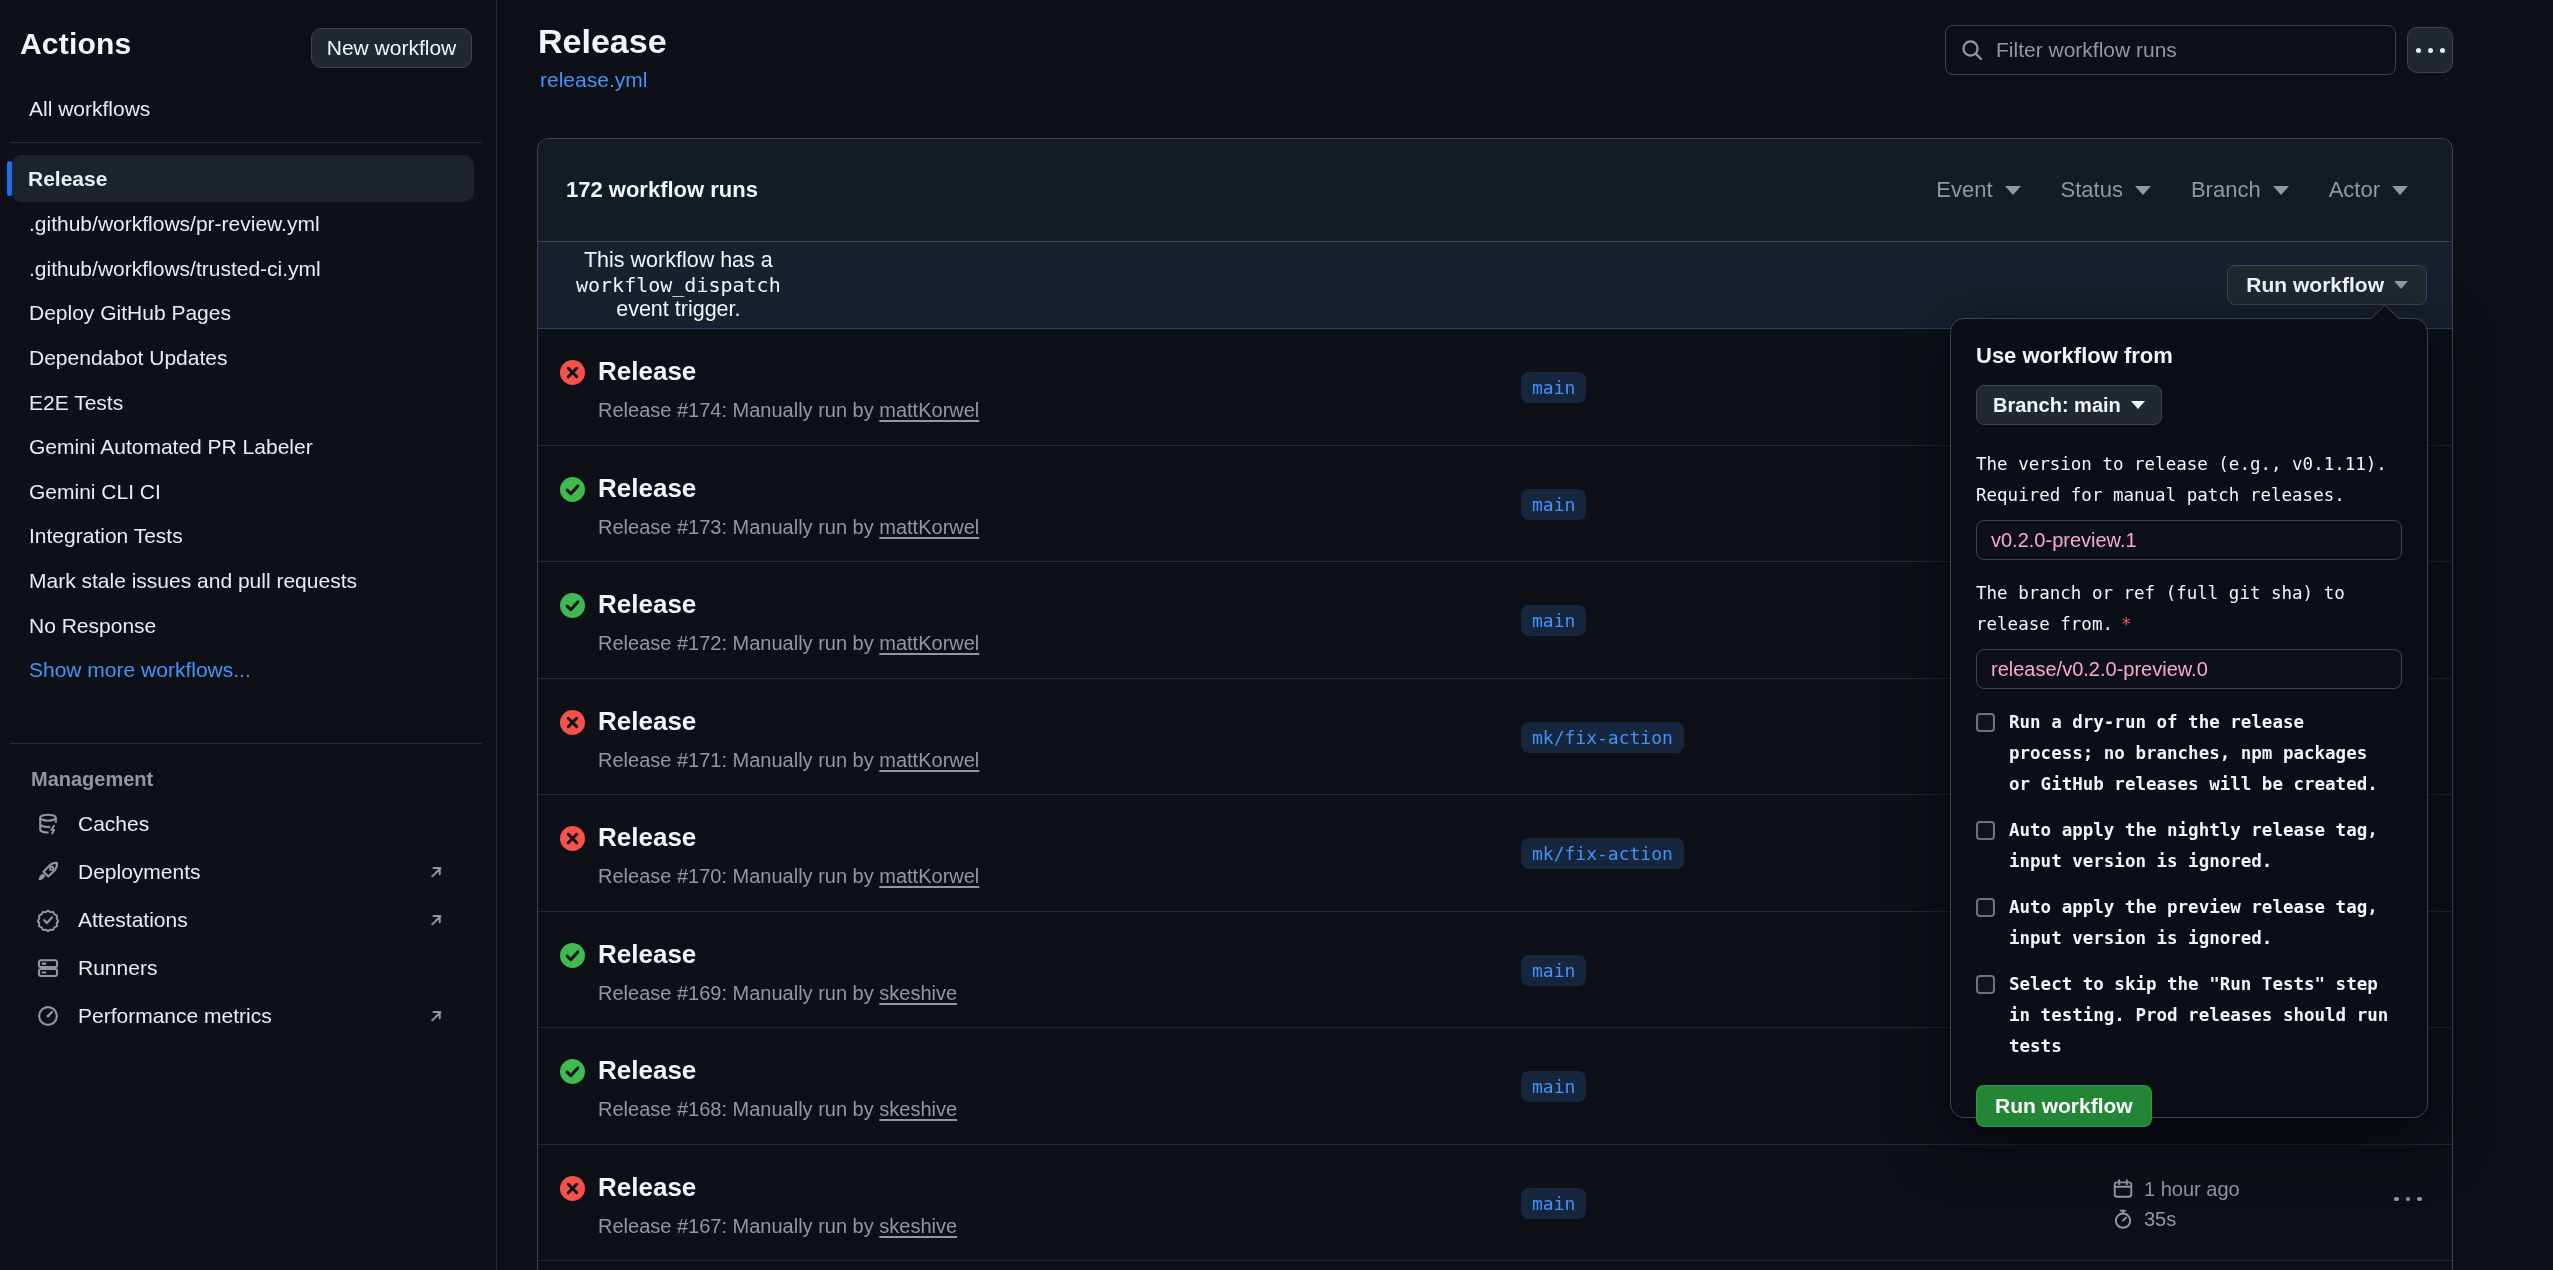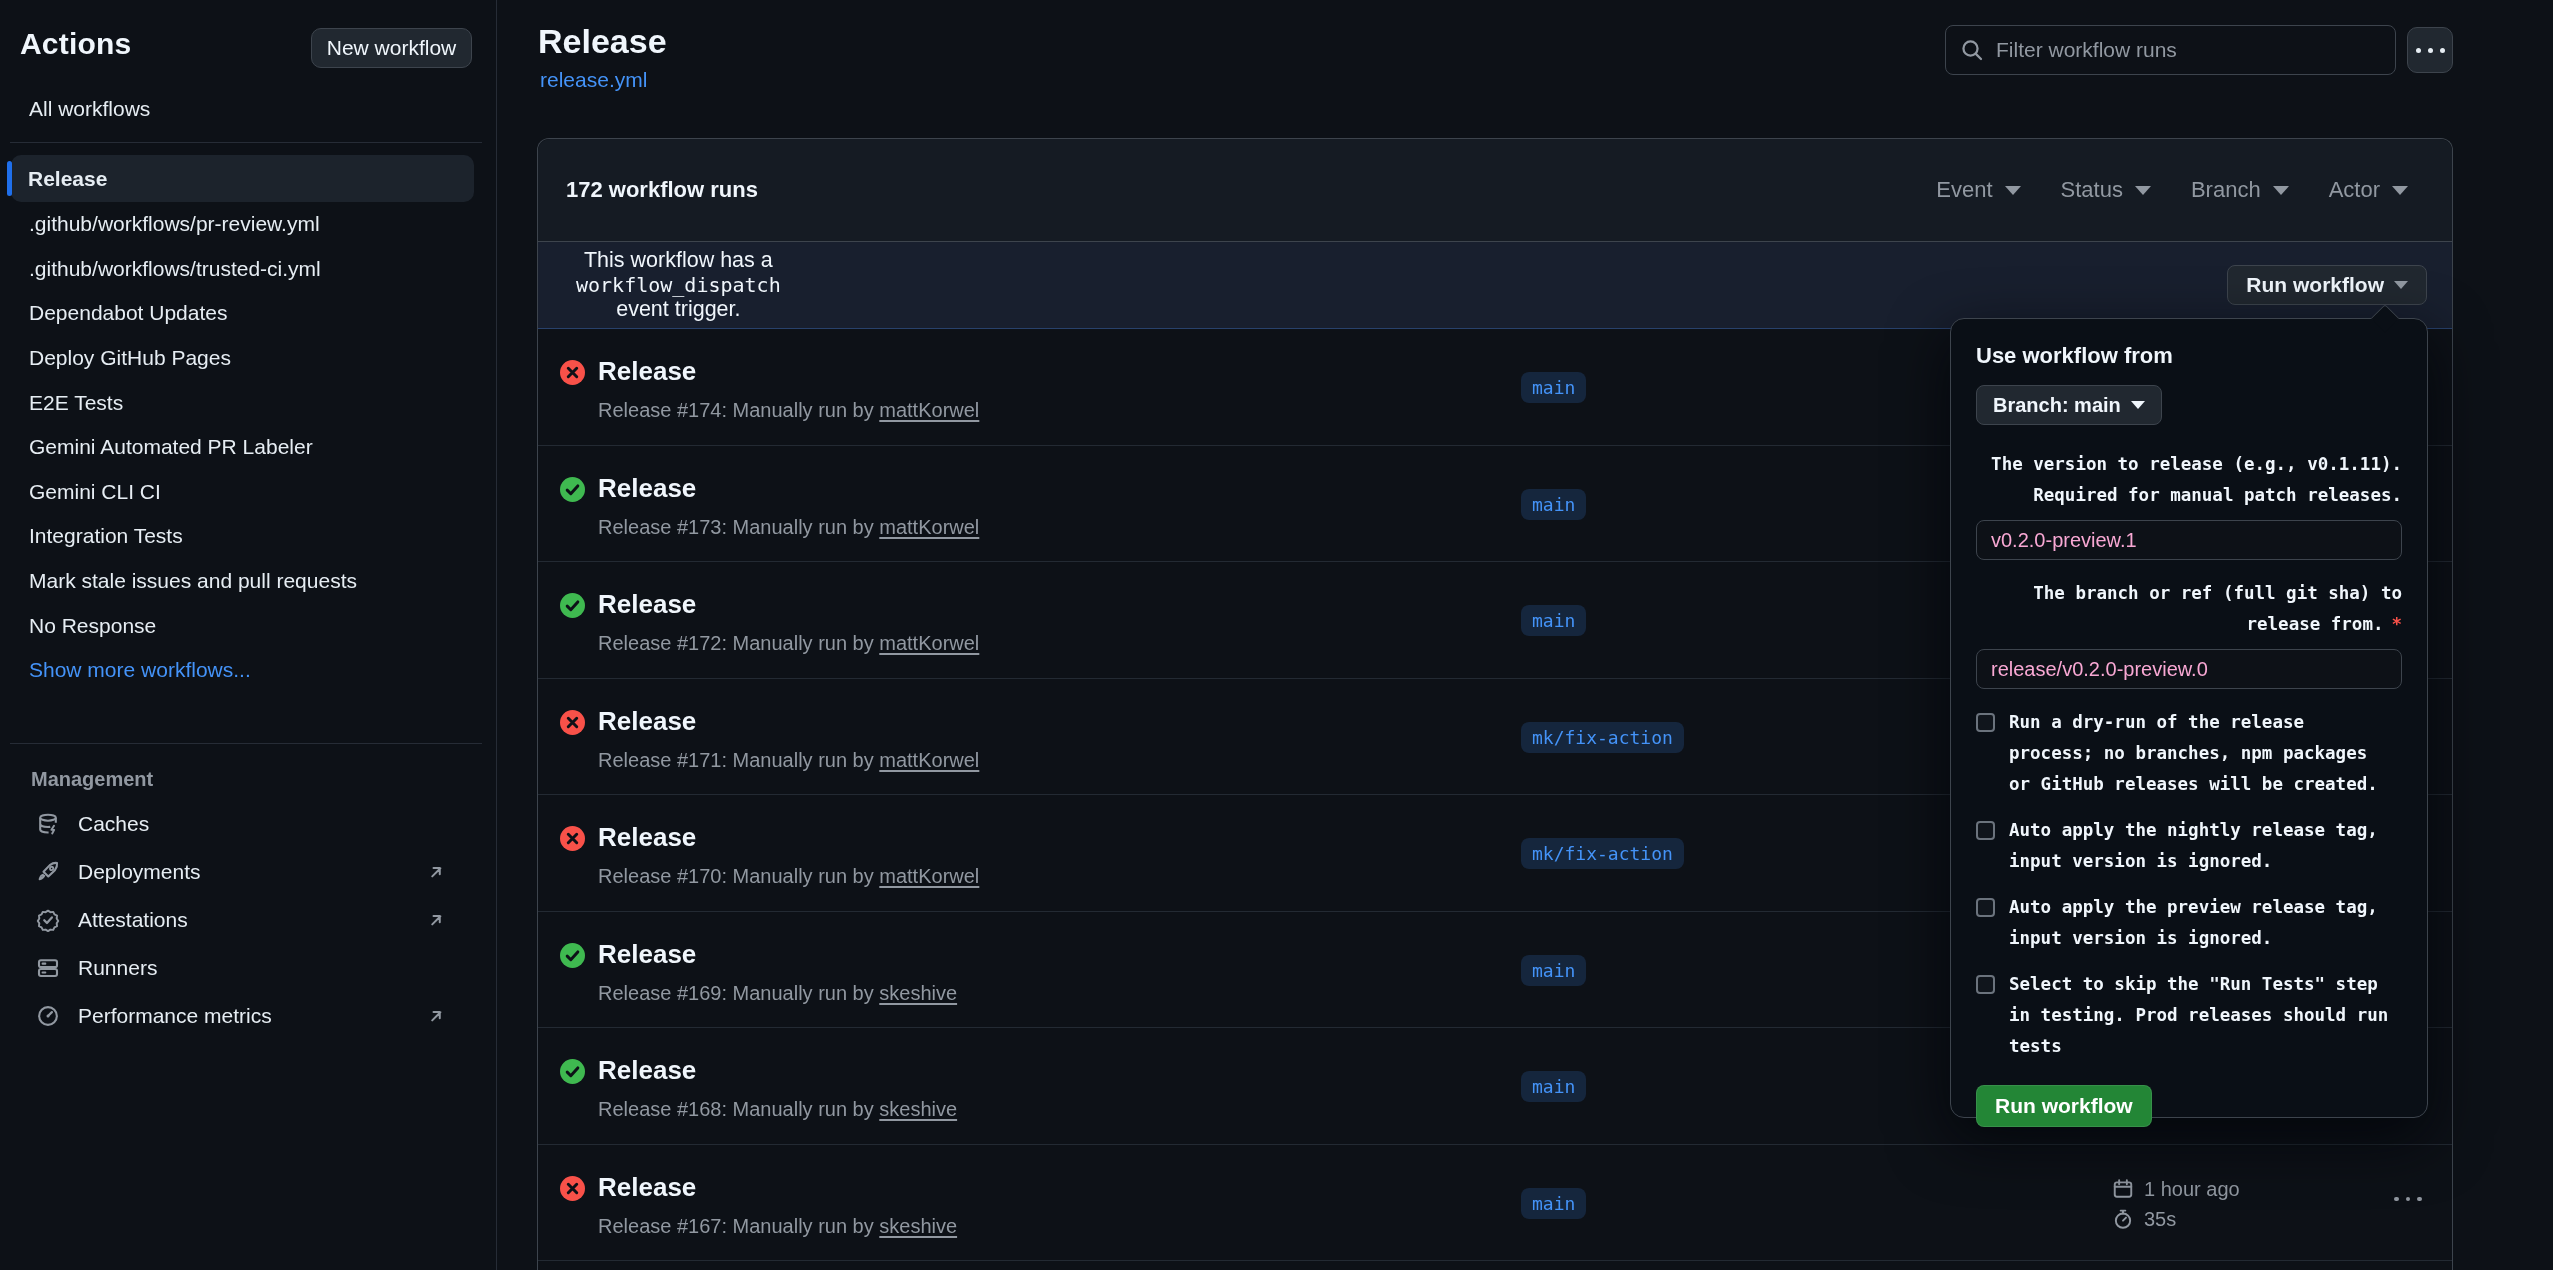--- a/index.html
+++ b/index.html
@@ -84,22 +84,22 @@
   
   .panel { position:absolute; left:1950px; top:318px; width:478px; height:800px; background:#0a0f16;
            border:1px solid #3d444d; border-radius:14px; padding:24px 25px;
            box-shadow:0 20px 60px rgba(1,4,9,.8); z-index:10; }
   .panel-caret { position:absolute; top:-11px; left:424px; width:20px; height:20px; background:#0a0f16;
                  border-left:1px solid #3d444d; border-top:1px solid #3d444d; transform:rotate(45deg);
                  border-radius:4px 0 0 0; }
   .panel-heading { font-size:22px; font-weight:600; margin-bottom:16px; }
   .branch-select { height:40px; padding:0 16px; font-size:20px; font-weight:600; border-radius:8px; margin-bottom:24px; }
   .branch-select .caret { border-left-width:7px; border-right-width:7px; border-top-width:8px; border-top-color:#f0f6fc; }
-  .fld-label { font-family:"DejaVu Sans Mono","Liberation Mono",monospace; font-size:17.5px; font-weight:700;
-               line-height:31px; color:#f0f6fc; white-space:pre-line; margin-bottom:9px;text-align:right; }
+  .fld-label { font-family:"DejaVu Sans Mono","Liberation Mono",monospace; font-size:17.5px; font-weight:400;
+               line-height:31px; color:#f0f6fc; white-space:pre-line; margin-bottom:9px; }
   .req { color:#f85149; margin-left:8px; }
   .fld-input { width:100%; height:40px; background:#0d1117; border:1px solid #3d444d; border-radius:8px;
                color:#f9a8d4; font-size:20px; padding:0 14px; outline:none; font-family:inherit; margin-bottom:18px; }
   .cb-row { display:flex; align-items:flex-start; gap:14px; margin-bottom:15px; cursor:pointer; }
   .cb-box { flex:none; width:19px; height:19px; margin-top:6px; border:2px solid #6b737d; border-radius:4px; background:#10151c; }
   .cb-label { font-family:"DejaVu Sans Mono","Liberation Mono",monospace; font-size:17.5px; font-weight:700;
               line-height:31px; white-space:pre-line; }
   .run-wf-green { margin-top:8px; height:42px; padding:0 18px; background:#238636; border:1px solid rgba(240,246,252,.1);
                   border-radius:8px; color:#fff; font-size:21px; font-weight:600; display:inline-flex; align-items:center; cursor:pointer; }
 </style>
@@ -170,23 +170,23 @@
     <div class="sb-selected-wrap">
       <div class="sb-accent" style="background: rgb(31, 111, 235);"></div>
       <div class="sb-item sb-selected" id="sb-selected">Release</div>
     </div>
 
     <div class="wf-list" id="wf-list">
   <div class="sb-item">.github/workflows/pr-review.yml</div>
 
   <div class="sb-item">.github/workflows/trusted-ci.yml</div>
 
+  <div class="sb-item">Deploy GitHub Pages</div>
+
   <div class="sb-item">Dependabot Updates</div>
-
-  <div class="sb-item">Deploy GitHub Pages</div>
 
   <div class="sb-item">E2E Tests</div>
 
   <div class="sb-item">Gemini Automated PR Labeler</div>
 
   <div class="sb-item">Gemini CLI CI</div>
 
   <div class="sb-item">Integration Tests</div>
 
   <div class="sb-item">Mark stale issues and pull requests</div>

